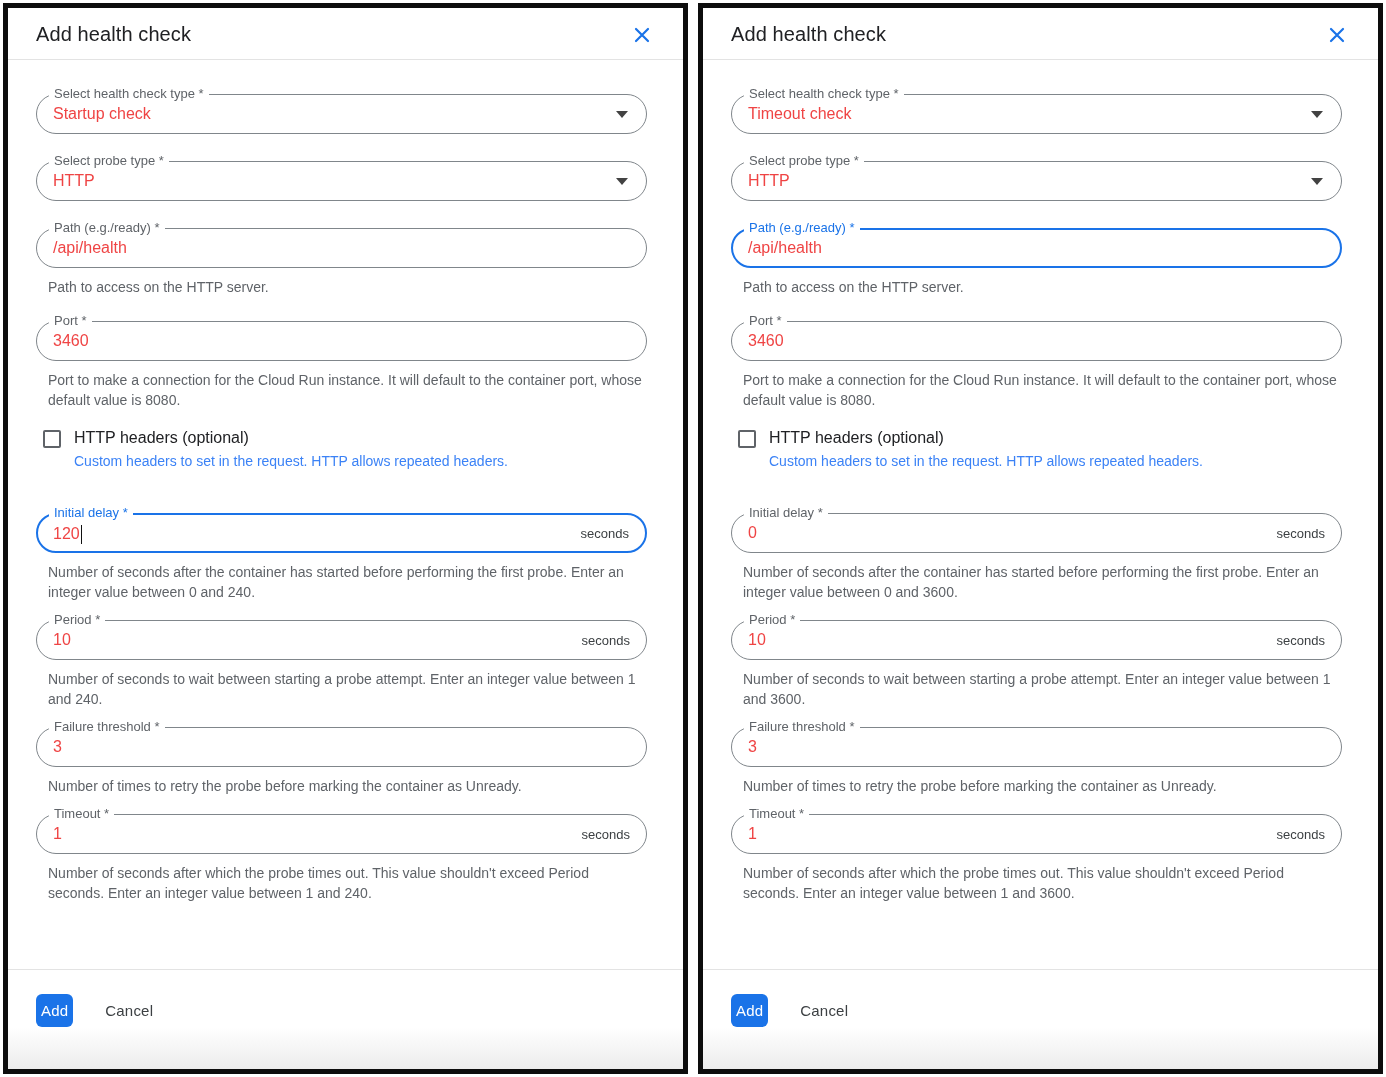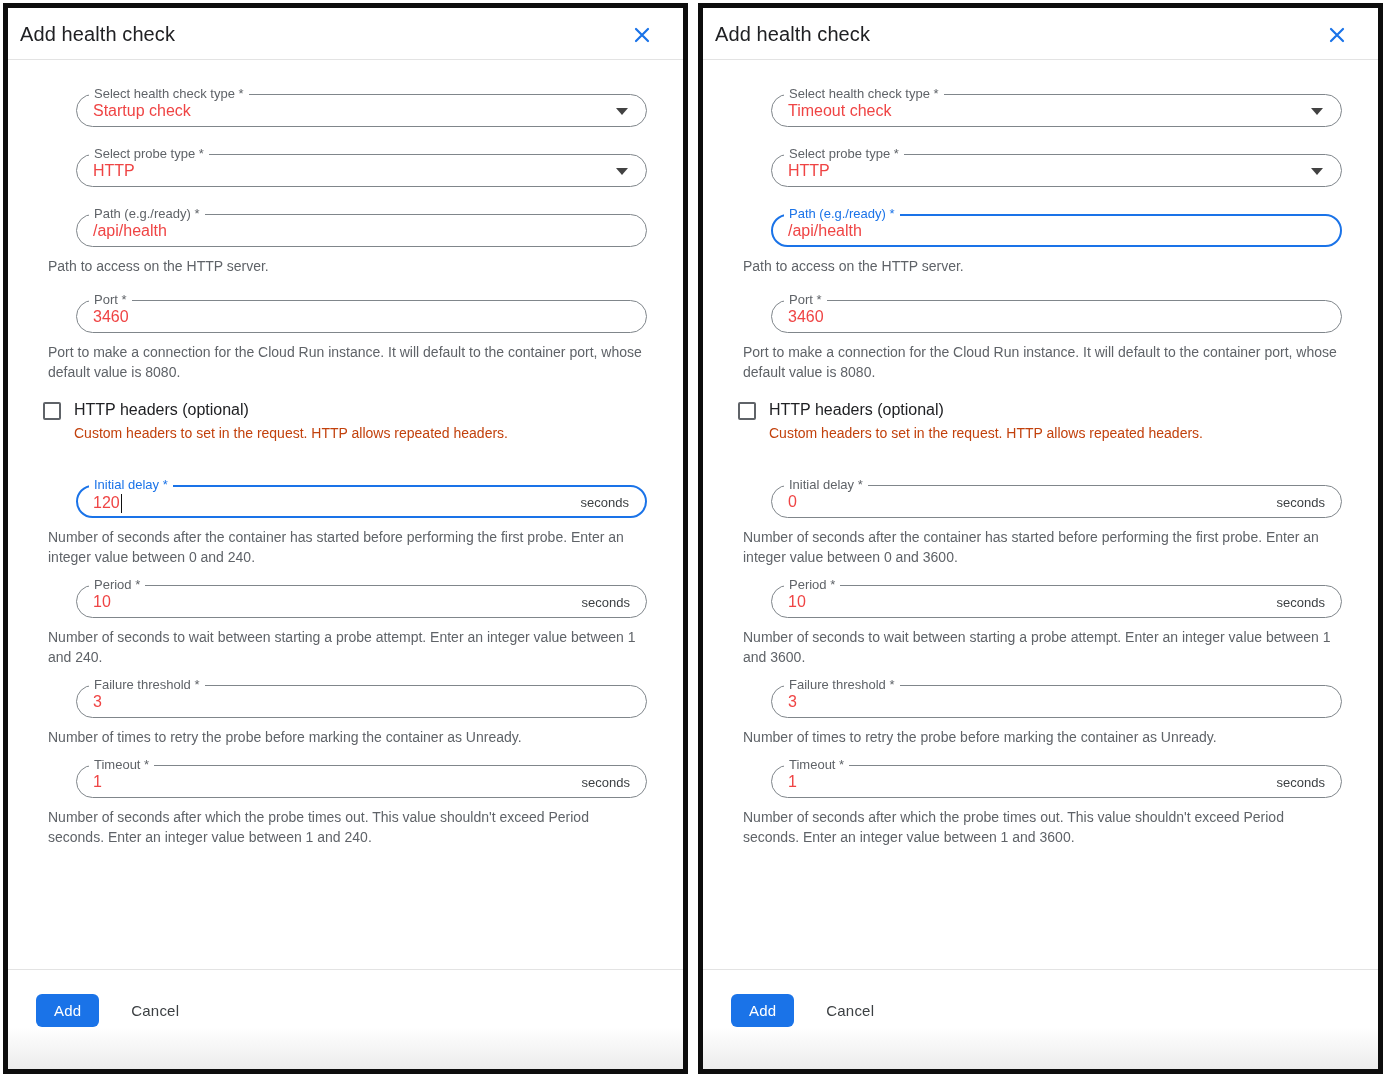--- a/index.html
+++ b/index.html
@@ -22,46 +22,45 @@
     height: 1071px;
     border: 5px solid #0d0d0d;
     background: #ffffff;
     display: flex;
     flex-direction: column;
   }
   .panel-header {
     display: flex;
     align-items: center;
     justify-content: space-between;
-    padding: 15px 30px 13px 12px;
+    padding: 15px 30px 13px 28px;
     gap: 11px;
   }
   .panel-title {
     font-size: 20px;
     font-weight: 400;
     color: #202124;
     letter-spacing: 0.1px;
   }
   .close-btn {
     width: 22px; height: 22px;
     display: inline-flex;
     align-items: center;
     justify-content: center;
     cursor: pointer;
   }
   .hdivider { height: 1px; background: #e3e3e3; flex: none; }
   .panel-body { padding: 0 36px 0 28px; }
 
   .field {
     position: relative;
-    height: 33px;
+    height: 40px;
     border: 1px solid #80868b;
     border-radius: 20px;
     background: #fff;
-    margin-left: 40px;
   }
   .field.focused { border: 2px solid #1a73e8; }
   .flabel {
     position: absolute;
     top: -9px; left: 12px;
     background: #ffffff;
     padding: 0 5px;
     font-size: 13px;
     color: #5f6368;
     white-space: nowrap;
@@ -120,37 +119,37 @@
     width: 18px; height: 18px;
     border: 2px solid #5f6368;
     border-radius: 2px;
     background: #fff;
     margin-top: 2px;
     flex: none;
     cursor: pointer;
   }
   .chk-text { margin-left: 13px; }
   .chk-label { font-size: 16px; color: #202124; line-height: 20px; }
-  .chk-helper { font-size: 14px; color: #c2410c; line-height: 20px; margin-top: 3px; text-align: right; }
+  .chk-helper { font-size: 14px; color: #3b82f6; line-height: 20px; margin-top: 3px; text-align: right; }
 
   .spacer { flex: 1; }
   .panel-footer {
     border-top: 1px solid #e3e3e3;
     padding: 24px 28px 0;
     display: flex;
     align-items: center;
   }
   .btn-add {
     display: inline-block;
     background: #1a73e8;
     color: #ffffff;
     font-size: 15px;
     font-weight: 500;
     letter-spacing: 0.2px;
-    padding: 8px 18px;
+    padding: 8px 5px;
     border-radius: 6px;
     border: none;
     cursor: pointer;
     font-family: "Liberation Sans", sans-serif;
   }
   .btn-cancel {
     display: inline-block;
     background: transparent;
     color: #3c4043;
     font-size: 15px;

